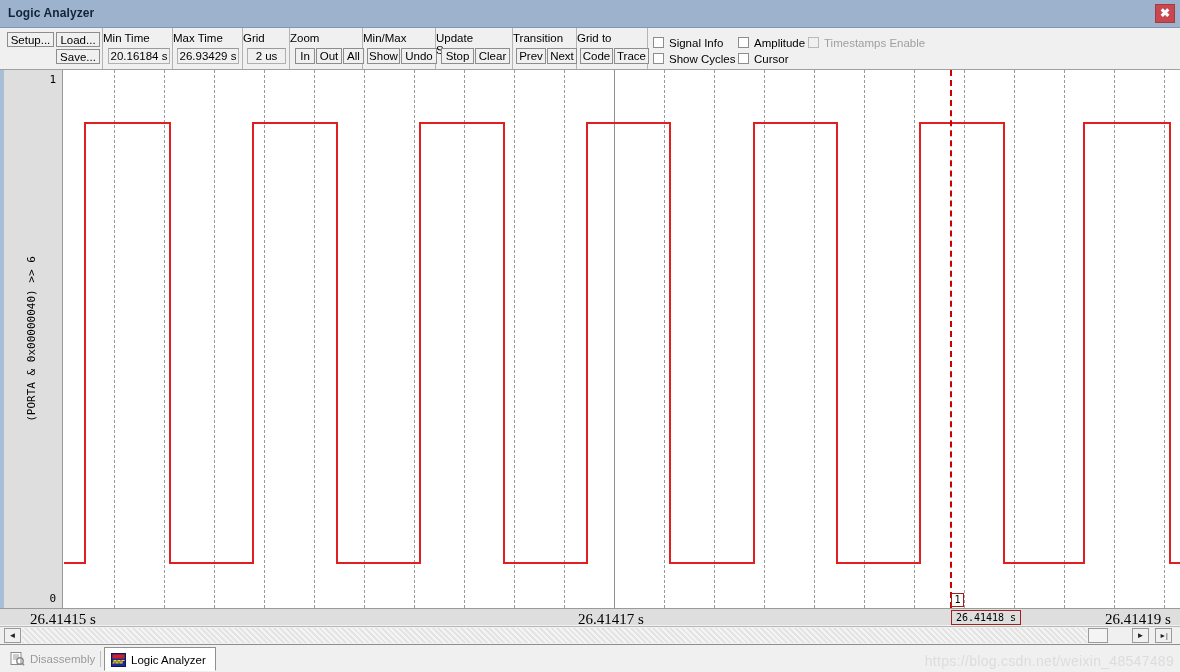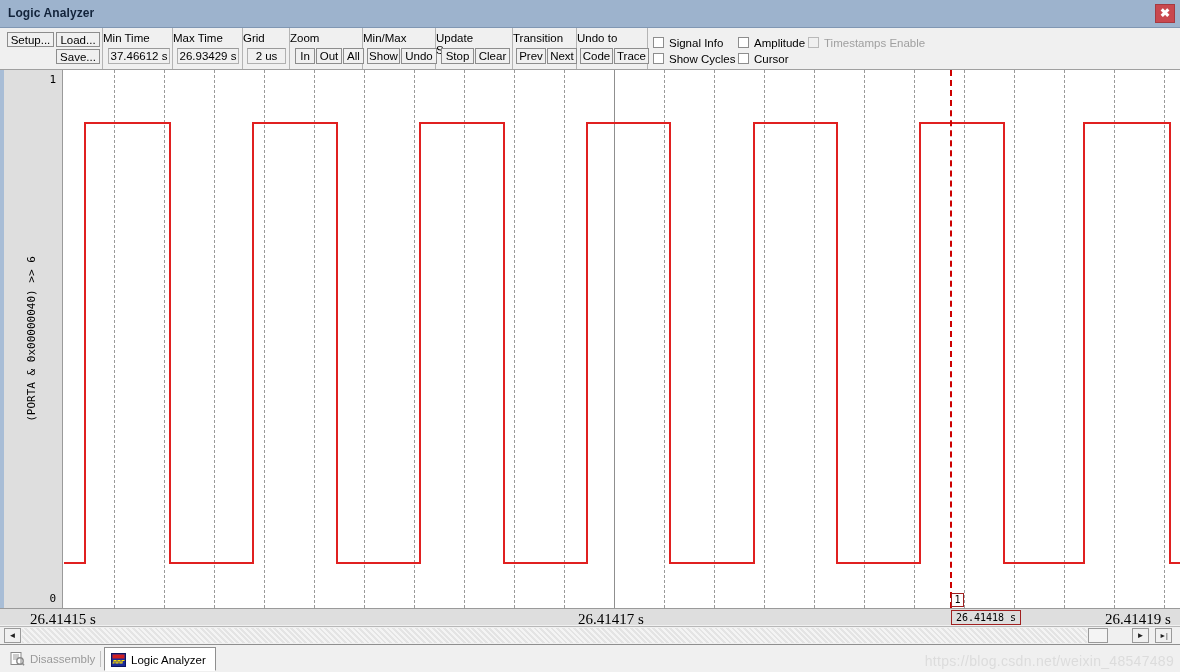--- a/index.html
+++ b/index.html
@@ -274,21 +274,21 @@
   <div class="toolbar">
 
     <div class="tgroup" style="left:0; width:103px;">
       <button class="btn" style="left:7px; top:4px; width:47px; height:15px;">Setup...</button>
       <button class="btn" style="left:56px; top:4px; width:44px; height:15px;">Load...</button>
       <button class="btn" style="left:56px; top:21px; width:44px; height:15px;">Save...</button>
     </div>
 
     <div class="tgroup" style="left:103px; width:70px;">
       <div class="gtitle">Min Time</div>
-      <div class="fld" style="left:5px; top:20px; width:62px; height:16px;">37.46612 s</div>
+      <div class="fld" style="left:5px; top:20px; width:62px; height:16px;">20.16184 s</div>
     </div>
 
     <div class="tgroup" style="left:173px; width:70px;">
       <div class="gtitle">Max Time</div>
       <div class="fld" style="left:4px; top:20px; width:62px; height:16px;">26.93429 s</div>
     </div>
 
     <div class="tgroup" style="left:243px; width:47px;">
       <div class="gtitle">Grid</div>
       <div class="fld" style="left:4px; top:20px; width:39px; height:16px;">2 us</div>
@@ -313,21 +313,21 @@
       <button class="btn" style="left:39px; top:20px; width:35px; height:16px;">Clear</button>
     </div>
 
     <div class="tgroup" style="left:513px; width:64px;">
       <div class="gtitle">Transition</div>
       <button class="btn" style="left:3px; top:20px; width:30px; height:16px;">Prev</button>
       <button class="btn" style="left:34px; top:20px; width:30px; height:16px;">Next</button>
     </div>
 
     <div class="tgroup" style="left:577px; width:71px;">
-      <div class="gtitle">Undo to</div>
+      <div class="gtitle">Grid to</div>
       <button class="btn" style="left:3px; top:20px; width:33px; height:16px;">Code</button>
       <button class="btn" style="left:37px; top:20px; width:35px; height:16px;">Trace</button>
     </div>
 
     <div class="tgroup nosep" style="left:648px; width:532px;">
       <div class="cbrow" style="left:5px; top:9px;">
         <span class="box"></span><span>Signal Info</span>
       </div>
       <div class="cbrow" style="left:5px; top:25px;">
         <span class="box"></span><span>Show Cycles</span>

